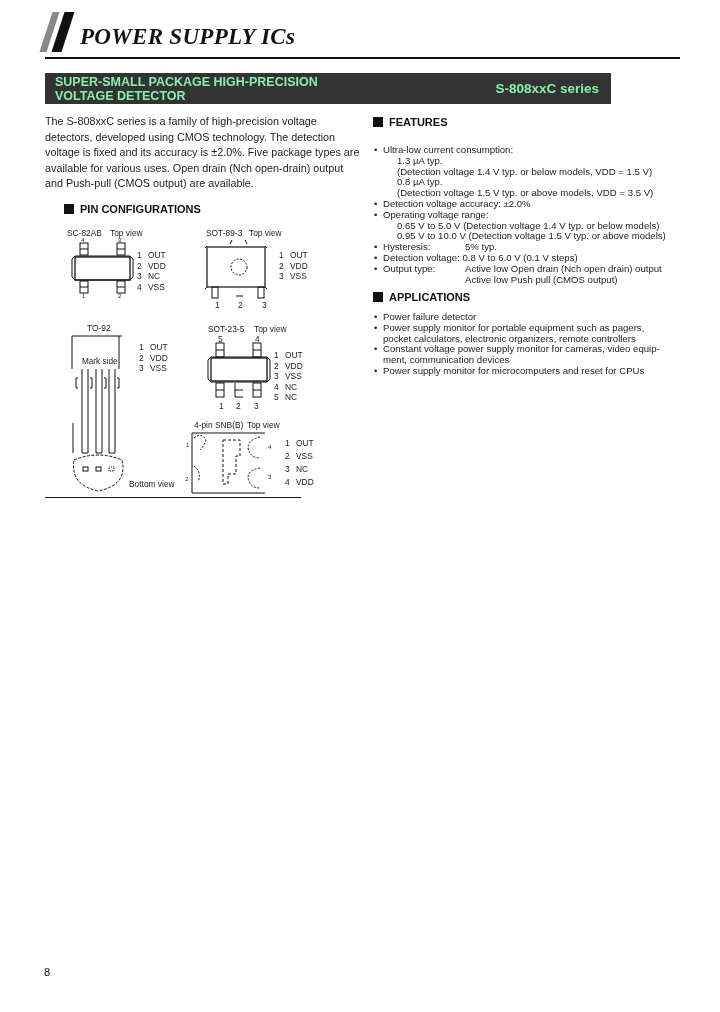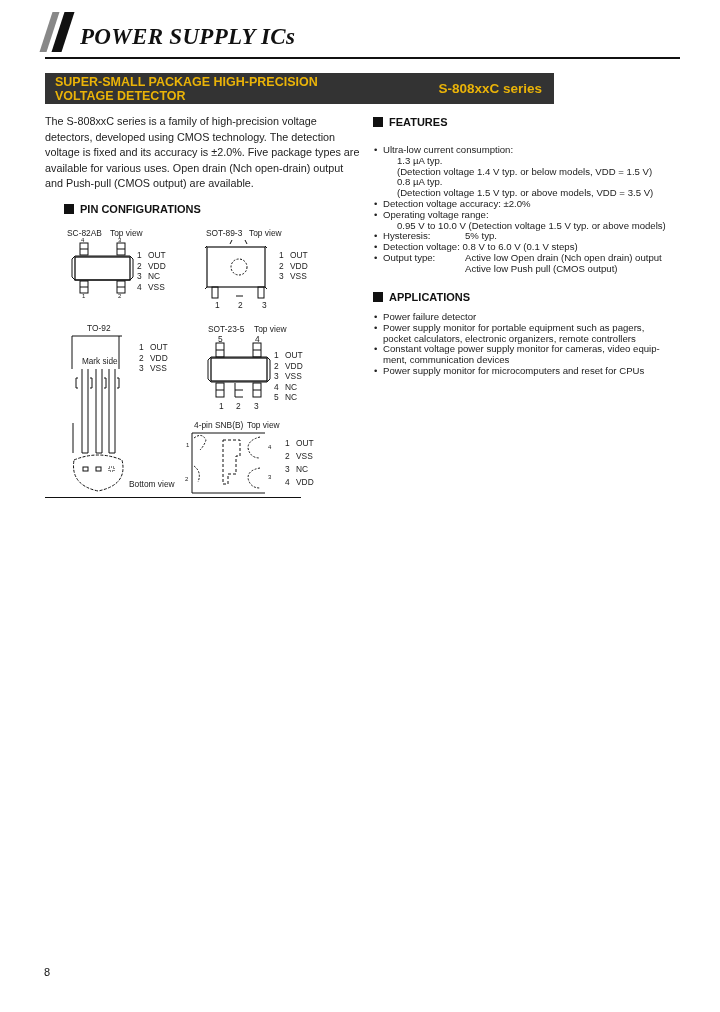--- a/index.html
+++ b/index.html
@@ -2,21 +2,21 @@
 <html><head>
 <meta charset="utf-8">
 <style>
   html, body { margin:0; padding:0; background:#ffffff; }
   body { width:720px; height:1012px; position:relative; overflow:hidden;
          font-family:"Liberation Sans", sans-serif; color:#111; }
   .slash1 { position:absolute; left:46px; top:12px; width:7px; height:40px; background:#888; transform:skewX(-18deg); }
   .slash2 { position:absolute; left:58px; top:12px; width:10px; height:40px; background:#111; transform:skewX(-18deg); }
   .title { position:absolute; left:80px; top:24px; font-size:23px; font-weight:bold; font-style:italic; letter-spacing:0.3px;font-family:Liberation Serif, serif; }
   .title-rule { position:absolute; left:45px; top:57px; width:635px; height:2px; background:#111; }
-  .banner { position:absolute; left:45px; top:73px; width:509px; height:31px; background:#333; color:#eab308; }
+  .banner { position:absolute; left:45px; top:73px; width:566px; height:31px; background:#333; color:#86efac; }
   .banner .l1, .banner .l2 { position:absolute; left:10px; font-size:12.5px; font-weight:bold; }
   .banner .l1 { top:2px; } .banner .l2 { top:16px; }
   .banner .series { position:absolute; right:12px; top:8px; font-size:13.5px; font-weight:bold; }
   .intro { position:absolute; left:45px; top:114px; width:318px; font-size:10.8px; line-height:15.6px; color:#222; }
   .sec { position:absolute; font-size:11px; font-weight:bold; }
   .sec .sq { display:inline-block; width:10px; height:10px; background:#111; margin-right:6px; vertical-align:-1px; }
   .flist { position:absolute; left:373px; width:310px; font-size:9.6px; line-height:10.8px; color:#222; }
   .flist .row { position:relative; padding-left:10px; white-space:nowrap; }
   .flist .row.b::before { content:"•"; position:absolute; left:1px; top:0; }
   .flist .ind { padding-left:24px; }
@@ -196,20 +196,21 @@
   <span class="sq"></span><span>FEATURES</span>
 </div>
 <div class="flist" style="top:125px;margin-top:20px;">
   <div class="row b">Ultra-low current consumption:</div>
   <div class="row ind">1.3 µA typ.</div>
   <div class="row ind">(Detection voltage 1.4 V typ. or below models, VDD = 1.5 V)</div>
   <div class="row ind">0.8 µA typ.</div>
   <div class="row ind">(Detection voltage 1.5 V typ. or above models, VDD = 3.5 V)</div>
   <div class="row b">Detection voltage accuracy: ±2.0%</div>
   <div class="row b">Operating voltage range:</div>
+  <div class="row ind">0.65 V to 5.0 V (Detection voltage 1.4 V typ. or below models)</div>
   <div class="row ind">0.95 V to 10.0 V (Detection voltage 1.5 V typ. or above models)</div>
   <div class="row b"><span class="k">Hysteresis:</span><span>5% typ.</span></div>
   <div class="row b"><span>Detection voltage:</span> <span>0.8 V to 6.0 V (0.1 V steps)</span></div>
   <div class="row b"><span class="k">Output type:</span><span>Active low Open drain (Nch open drain) output</span></div>
   <div class="row c2">Active low Push pull (CMOS output)</div>
 </div>
 
 <div class="sec" style="left:373px;top:291px;">
   <span class="sq"></span><span>APPLICATIONS</span>
 </div>

